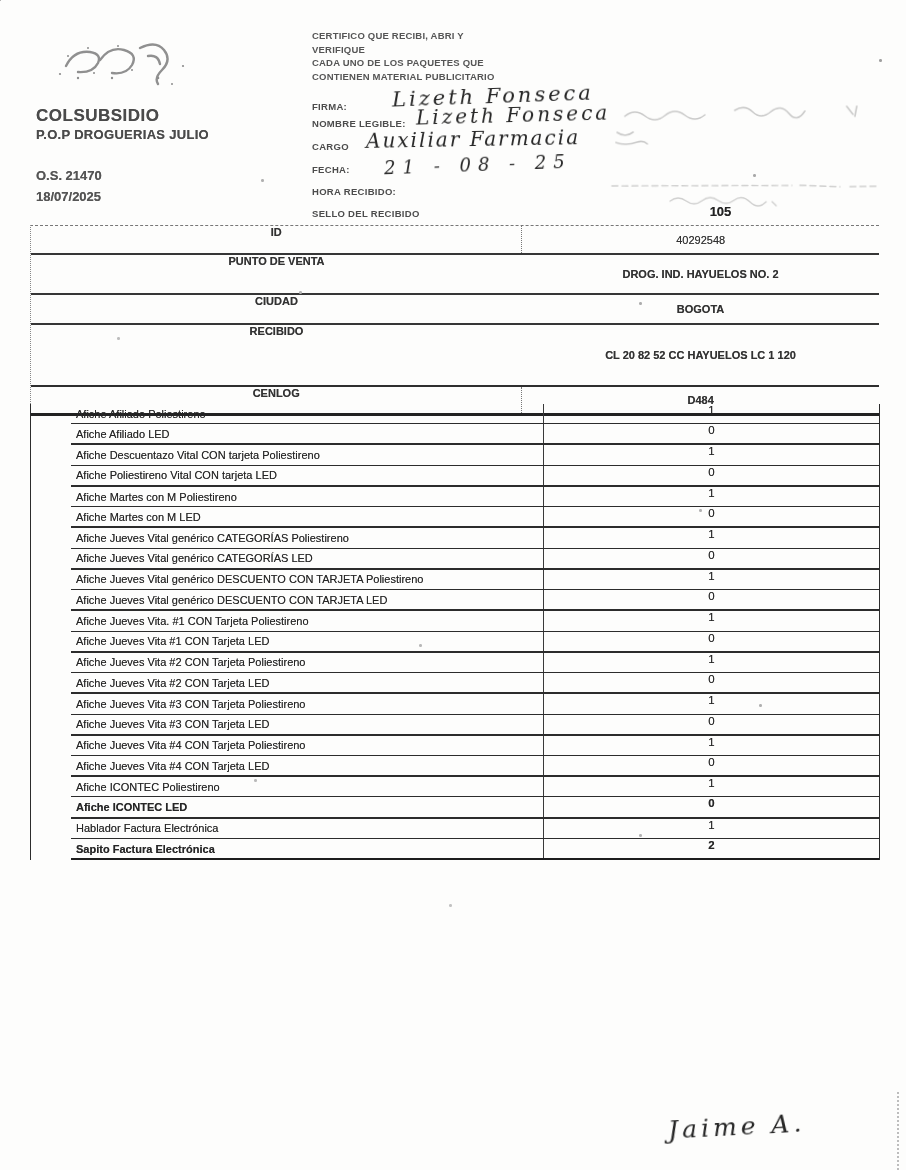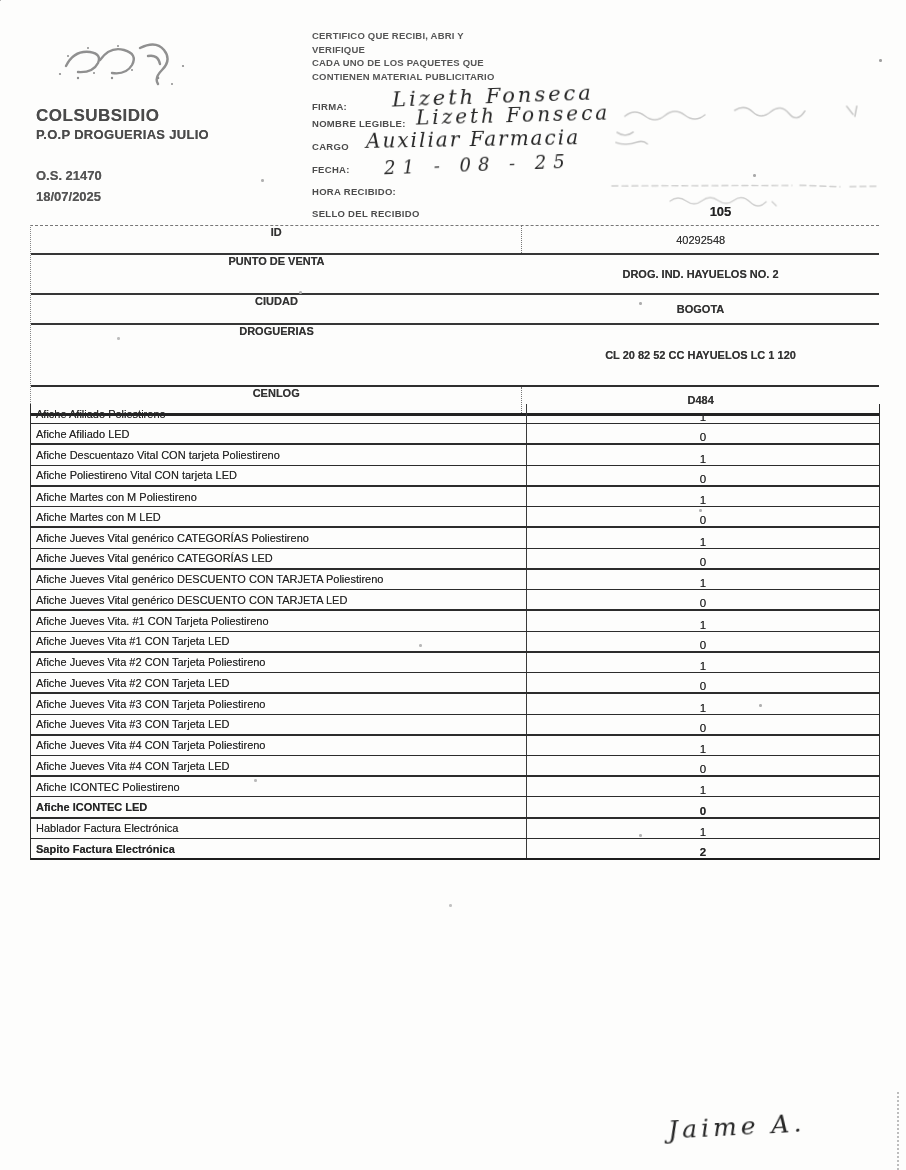--- a/index.html
+++ b/index.html
@@ -71,21 +71,21 @@
   .info-row:nth-of-type(1) .info-value{font-weight:400;border-left:1px dotted #777;}
   .info-row:nth-of-type(5) .info-value{border-left:1px dotted #777;}
 
   
   .items-table{
     left:30px;top:404px;width:848px;height:456px;
     display:flex;flex-direction:column;
     border-left:1px solid #2c2c2c;
     border-right:1px solid #2c2c2c;
   }
-  .item-row{flex:1;display:flex;align-items:flex-end;border-bottom:1px solid #2c2c2c;}
+  .item-row{flex:1;display:flex;align-items:flex-start;border-bottom:1px solid #2c2c2c;margin-left:40px;}
   .item-row:nth-of-type(even){border-bottom-width:2px;}
   .item-row:last-child{border-bottom:2px solid #1d1d1d;}
   .item-name{width:490px;padding-left:5px;font-size:11px;color:#262626;
     border-right:1px solid #3a3a3a;align-self:stretch;display:flex;align-items:center;}
   .item-qty{width:352px;text-align:center;font-size:11.5px;color:#262626;}
   .item-row:nth-of-type(20) .item-name,
   .item-row:nth-of-type(20) .item-qty,
   .item-row:nth-of-type(22) .item-name,
   .item-row:nth-of-type(22) .item-qty{font-weight:700;}
 
@@ -174,21 +174,21 @@
         <div class="info-label doc-text">PUNTO DE VENTA</div>
         <div class="info-value doc-text">DROG. IND. HAYUELOS NO. 2</div>
       </div>
 
       <div class="info-row">
         <div class="info-label doc-text">CIUDAD</div>
         <div class="info-value doc-text">BOGOTA</div>
       </div>
 
       <div class="info-row">
-        <div class="info-label doc-text">DROGUERIAS</div>
+        <div class="info-label doc-text">RECIBIDO</div>
         <div class="info-value doc-text">CL 20 82 52 CC HAYUELOS LC 1 120</div>
       </div>
 
       <div class="info-row">
         <div class="info-label doc-text">CENLOG</div>
         <div class="info-value doc-text">D484</div>
       </div>
     </div>
 
   <div class="abs items-table">

